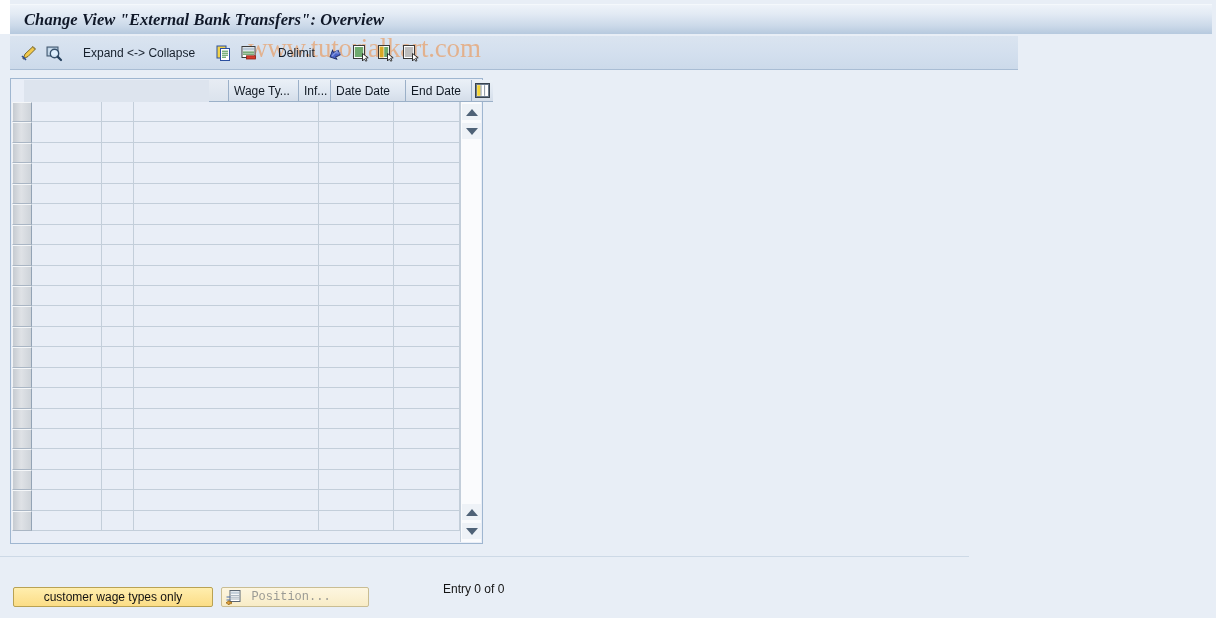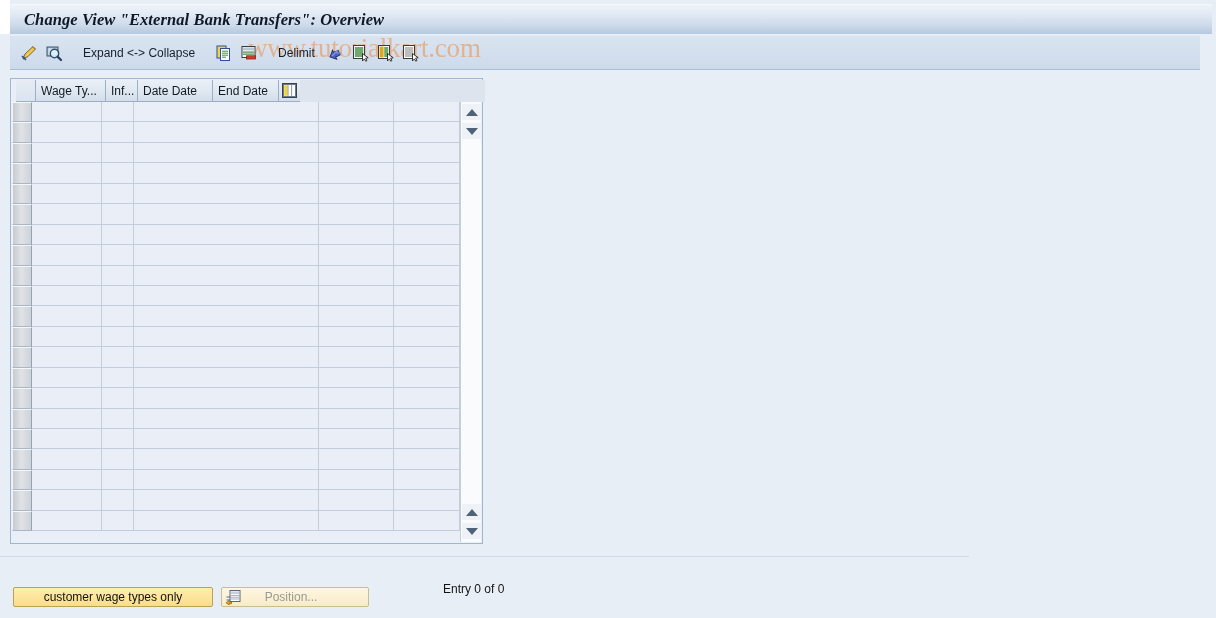--- a/index.html
+++ b/index.html
@@ -47,21 +47,21 @@
     margin-left: 14px;
     letter-spacing: 0.1px;
     white-space: nowrap;
   }
 
   
   #toolbar {
     position: absolute;
     left: 10px;
     top: 36px;
-    width: 1190px;
+    width: 1008px;
     height: 34px;
     background: linear-gradient(to bottom, #dae4f0 0%, #d3dfee 55%, #ccdaea 100%);
     border-bottom: 1px solid #a9bdd4;
     box-sizing: border-box;
     display: flex;
     align-items: center;
     padding-left: 8px;
   }
   .tb-item {
     display: flex;
@@ -113,27 +113,28 @@
     left: 1px;
     top: 1px;
     width: 469px;
     height: 462px;
     background: #e9eef7;
     box-sizing: border-box;
   }
 
   #header-row {
     position: absolute;
-    left: 4px;
+    left: 12px;
     top: 0;
     height: 22px;
     width: 469px;
     display: flex;
     box-sizing: border-box;
     background: #dde4ee;
+    justify-content: flex-end;
   }
   .hcell {
     height: 22px;
     box-sizing: border-box;
     background: linear-gradient(to bottom, #eaf0f7 0%, #dfe7f1 55%, #d4dde9 100%);
     border-right: 1px solid #9bb0c8;
     border-bottom: 1px solid #9bb0c8;
     display: flex;
     align-items: center;
     font-size: 12px;
@@ -238,20 +239,21 @@
     display: flex;
     align-items: center;
     box-sizing: border-box;
   }
   #btn-position .plabel {
     flex: 1;
     text-align: center;
     font-size: 12px;
     color: #9a9a94;
     padding-right: 27px;
+    font-family: Liberation Mono, monospace;
   }
   #entry-status {
     position: absolute;
     left: 443px;
     top: 25px;
     font-size: 12px;
     color: #141414;
   }
 </style>
 </head>

